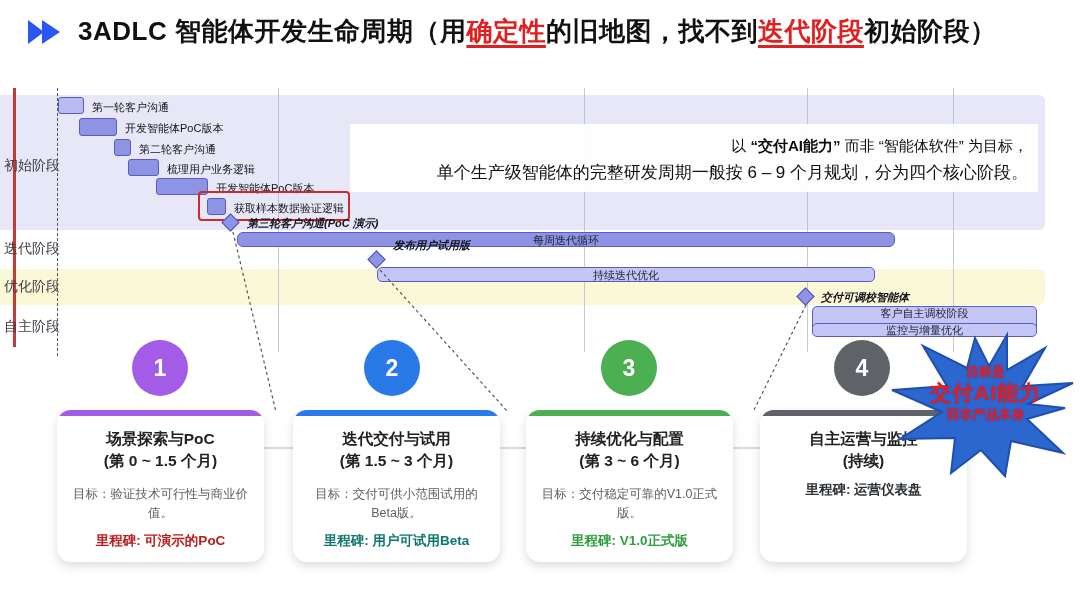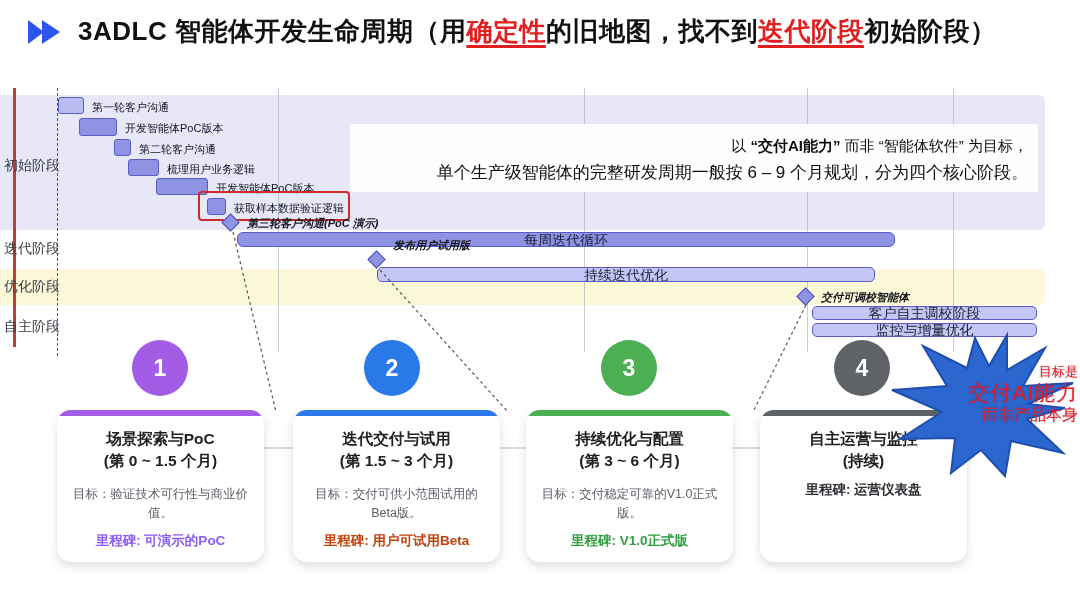--- a/index.html
+++ b/index.html
@@ -11,21 +11,21 @@
   .red-ul{color:var(--title-red);text-decoration:underline;text-decoration-thickness:3px;text-underline-offset:5px;}
   
   .band{position:absolute;left:0;border-radius:0 6px 6px 0;}
   .band-lavender{top:95px;width:1045px;height:135px;background:var(--band-lavender);}
   .band-yellow{top:269px;width:1045px;height:36px;background:var(--band-yellow);}
   .gridline{position:absolute;top:88px;width:1px;height:264px;background:var(--grid-gray);opacity:.65;}
   .redline{position:absolute;left:13px;top:88px;width:3px;height:259px;background:var(--phase-red-line);}
   .dashline{position:absolute;left:57px;top:88px;height:268px;width:0;border-left:1px dashed #3c3c3c;opacity:.85;}
   .phase-label{position:absolute;left:4px;font-size:14px;color:#3a3d46;transform:translateY(-50%);}
   .bar{position:absolute;border:1px solid #585cc4;border-radius:3px;background:var(--bar-medium);
-       box-sizing:border-box;font-size:14px;color:#1c2033;text-align:center;overflow:hidden;white-space:nowrap;}
+       box-sizing:border-box;font-size:11px;color:#1c2033;text-align:center;overflow:hidden;white-space:nowrap;}
   .bar-light{background:var(--bar-light);}
   .bar-pale{background:var(--bar-pale);border-radius:5px;}
   .task-label{position:absolute;font-size:11px;font-weight:400;color:#14161d;white-space:nowrap;}
   .diamond{position:absolute;width:13px;height:13px;background:var(--bar-medium);border:1.5px solid #4f53b8;
            transform:rotate(45deg);box-sizing:border-box;}
   .ms-label{position:absolute;font-size:11px;font-weight:600;font-style:italic;color:#14161d;white-space:nowrap;}
   .red-box{position:absolute;left:198px;top:191px;width:148px;height:26px;border:2px solid var(--alert-red);
            border-radius:4px;background:transparent;}
   
   .annotation{position:absolute;left:350px;top:124px;width:688px;height:68px;background:rgba(255,255,255,.94);
@@ -39,25 +39,25 @@
   
   .card{position:absolute;top:410px;width:207px;height:152px;background:#fff;border-radius:14px;z-index:5;
         box-shadow:0 4px 10px rgba(60,64,80,.18);overflow:hidden;display:flex;flex-direction:column;align-items:center;}
   .card-accent{width:100%;height:6px;}
   .card-title{margin-top:12px;font-size:15.5px;font-weight:700;color:#202124;text-align:center;line-height:1.45;}
   .card-goal{margin-top:12px;font-size:12.5px;color:#5a5e66;text-align:center;line-height:1.55;width:184px;}
   .card-milestone{margin-top:8px;font-size:13.5px;font-weight:700;text-align:center;}
   .card-link{position:absolute;top:447px;height:2px;background:#d9d9de;z-index:4;}
   
   .star-svg{position:absolute;left:870px;top:325px;z-index:8;}
-  .star-text{position:absolute;left:893px;top:363px;width:185px;text-align:right;z-index:9;
-             color:var(--star-text-red);font-weight:400;text-shadow:0 0 2px rgba(20,40,120,.35);}
+  .star-text{position:absolute;left:893px;top:363px;width:185px;text-align:center;z-index:9;
+             color:var(--star-text-red);font-weight:700;text-shadow:0 0 2px rgba(20,40,120,.35);}
   .star-text .s1{font-size:13px;line-height:17px;}
   .star-text .s2{font-size:21px;line-height:26px;letter-spacing:1px;}
-  .star-text .s3{font-size:16px;line-height:18px;}
+  .star-text .s3{font-size:13px;line-height:18px;}
   .overlay{position:absolute;left:0;top:0;pointer-events:none;}
 </style>
 </head>
 <body>
 
 <div class="slide">
 
   <div class="title-row">
     <svg width="38" height="26" viewBox="0 0 38 26">
       <polygon points="2,1 18,13 2,25" fill="#2b57f0" style="fill: rgb(43, 87, 240);"></polygon>
@@ -106,21 +106,21 @@
   <div class="bar" style="left:237px;top:232px;width:658px;height:15px;line-height:14px;border-radius:6px">每周迭代循环</div>
 
   <div class="diamond" style="left:370px;top:253px"></div>
   <div class="ms-label" style="left:393px;top:238px">发布用户试用版</div>
 
   <div class="bar bar-pale" style="left:377px;top:267px;width:498px;height:15px;line-height:14px">持续迭代优化</div>
 
   <div class="diamond" style="left:799px;top:290px"></div>
   <div class="ms-label" style="left:821px;top:290px">交付可调校智能体</div>
 
-  <div class="bar bar-pale" style="left:812px;top:306px;width:225px;height:14px;line-height:13px">客户自主调校阶段</div>
+  <div class="bar bar-pale" style="left:812px;top:306px;width:225px;height:30px;line-height:13px">客户自主调校阶段</div>
   <div class="bar bar-pale" style="left:812px;top:323px;width:225px;height:14px;line-height:13px">监控与增量优化</div>
 
   <div class="annotation">
     <div class="l1"><span>以 </span><b>“交付AI能力”</b><span> 而非 “智能体软件” 为目标，</span></div>
     <div class="l2">单个生产级智能体的完整研发周期一般按 6 – 9 个月规划，分为四个核心阶段。</div>
   </div>
 
   <svg class="overlay" width="1080" height="608">
     <line x1="233" y1="232" x2="276" y2="412" stroke="#555" stroke-width="1.2" stroke-dasharray="3,3"></line>
     <line x1="380" y1="270" x2="508" y2="412" stroke="#555" stroke-width="1.2" stroke-dasharray="3,3"></line>
@@ -133,28 +133,28 @@
   <div class="step-circle" style="left: 834px; background-color: rgb(95, 99, 104);">4</div>
 
   <div class="card-link" style="left:263px;width:30px"></div>
   <div class="card-link" style="left:499px;width:27px"></div>
   <div class="card-link" style="left:733px;width:27px"></div>
 
   <div class="card" style="left:57px">
     <div class="card-accent" style="background-color: rgb(162, 92, 230);"></div>
     <div class="card-title"><span>场景探索与PoC</span><br><span>(第 0 ~ 1.5 个月)</span></div>
     <div class="card-goal">目标：验证技术可行性与商业价值。</div>
-    <div class="card-milestone" style="color: #8b5cf6;">里程碑: 可演示的PoC</div>
+    <div class="card-milestone" style="color: #b91c1c;">里程碑: 可演示的PoC</div>
   </div>
 
   <div class="card" style="left:293px">
     <div class="card-accent" style="background-color: rgb(41, 121, 232);"></div>
     <div class="card-title"><span>迭代交付与试用</span><br><span>(第 1.5 ~ 3 个月)</span></div>
     <div class="card-goal">目标：交付可供小范围试用的Beta版。</div>
-    <div class="card-milestone" style="color: #c2410c;">里程碑: 用户可试用Beta</div>
+    <div class="card-milestone" style="color: #0f766e;">里程碑: 用户可试用Beta</div>
   </div>
 
   <div class="card" style="left:526px">
     <div class="card-accent" style="background-color: rgb(76, 176, 82);"></div>
     <div class="card-title"><span>持续优化与配置</span><br><span>(第 3 ~ 6 个月)</span></div>
     <div class="card-goal">目标：交付稳定可靠的V1.0正式版。</div>
     <div class="card-milestone" style="color: rgb(47, 158, 63);">里程碑: V1.0正式版</div>
   </div>
 
   <div class="card" style="left:760px">

